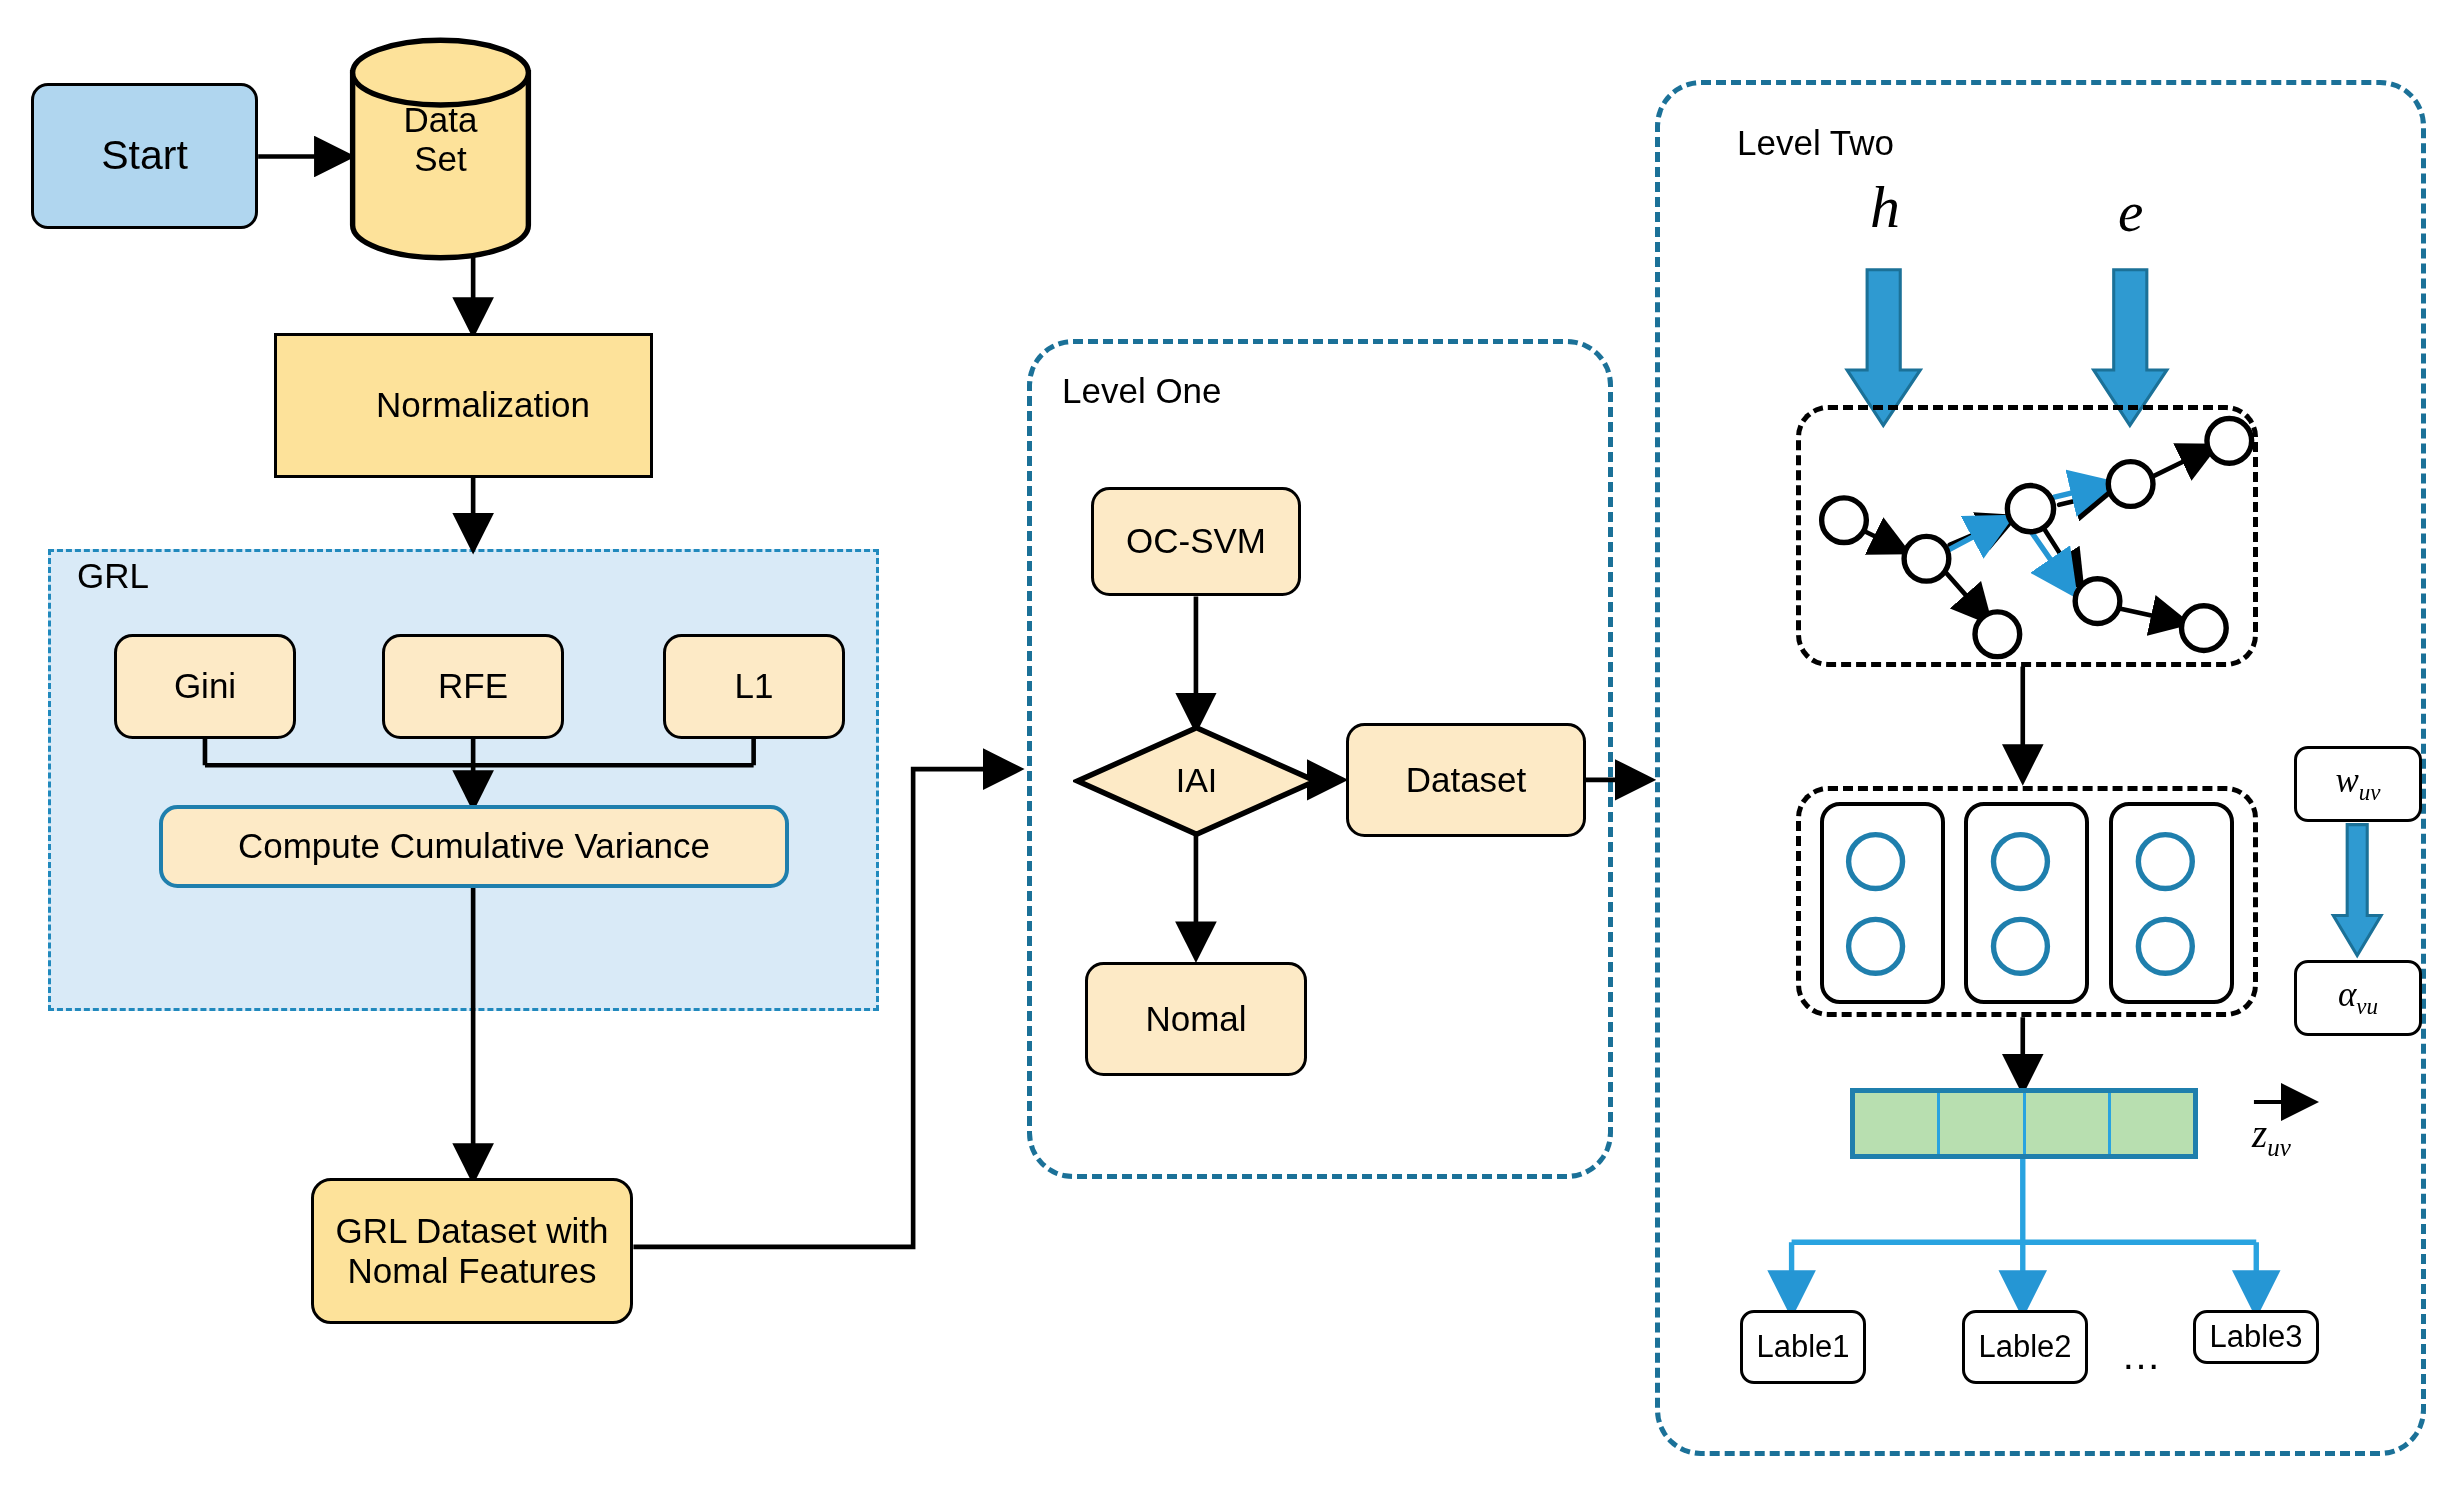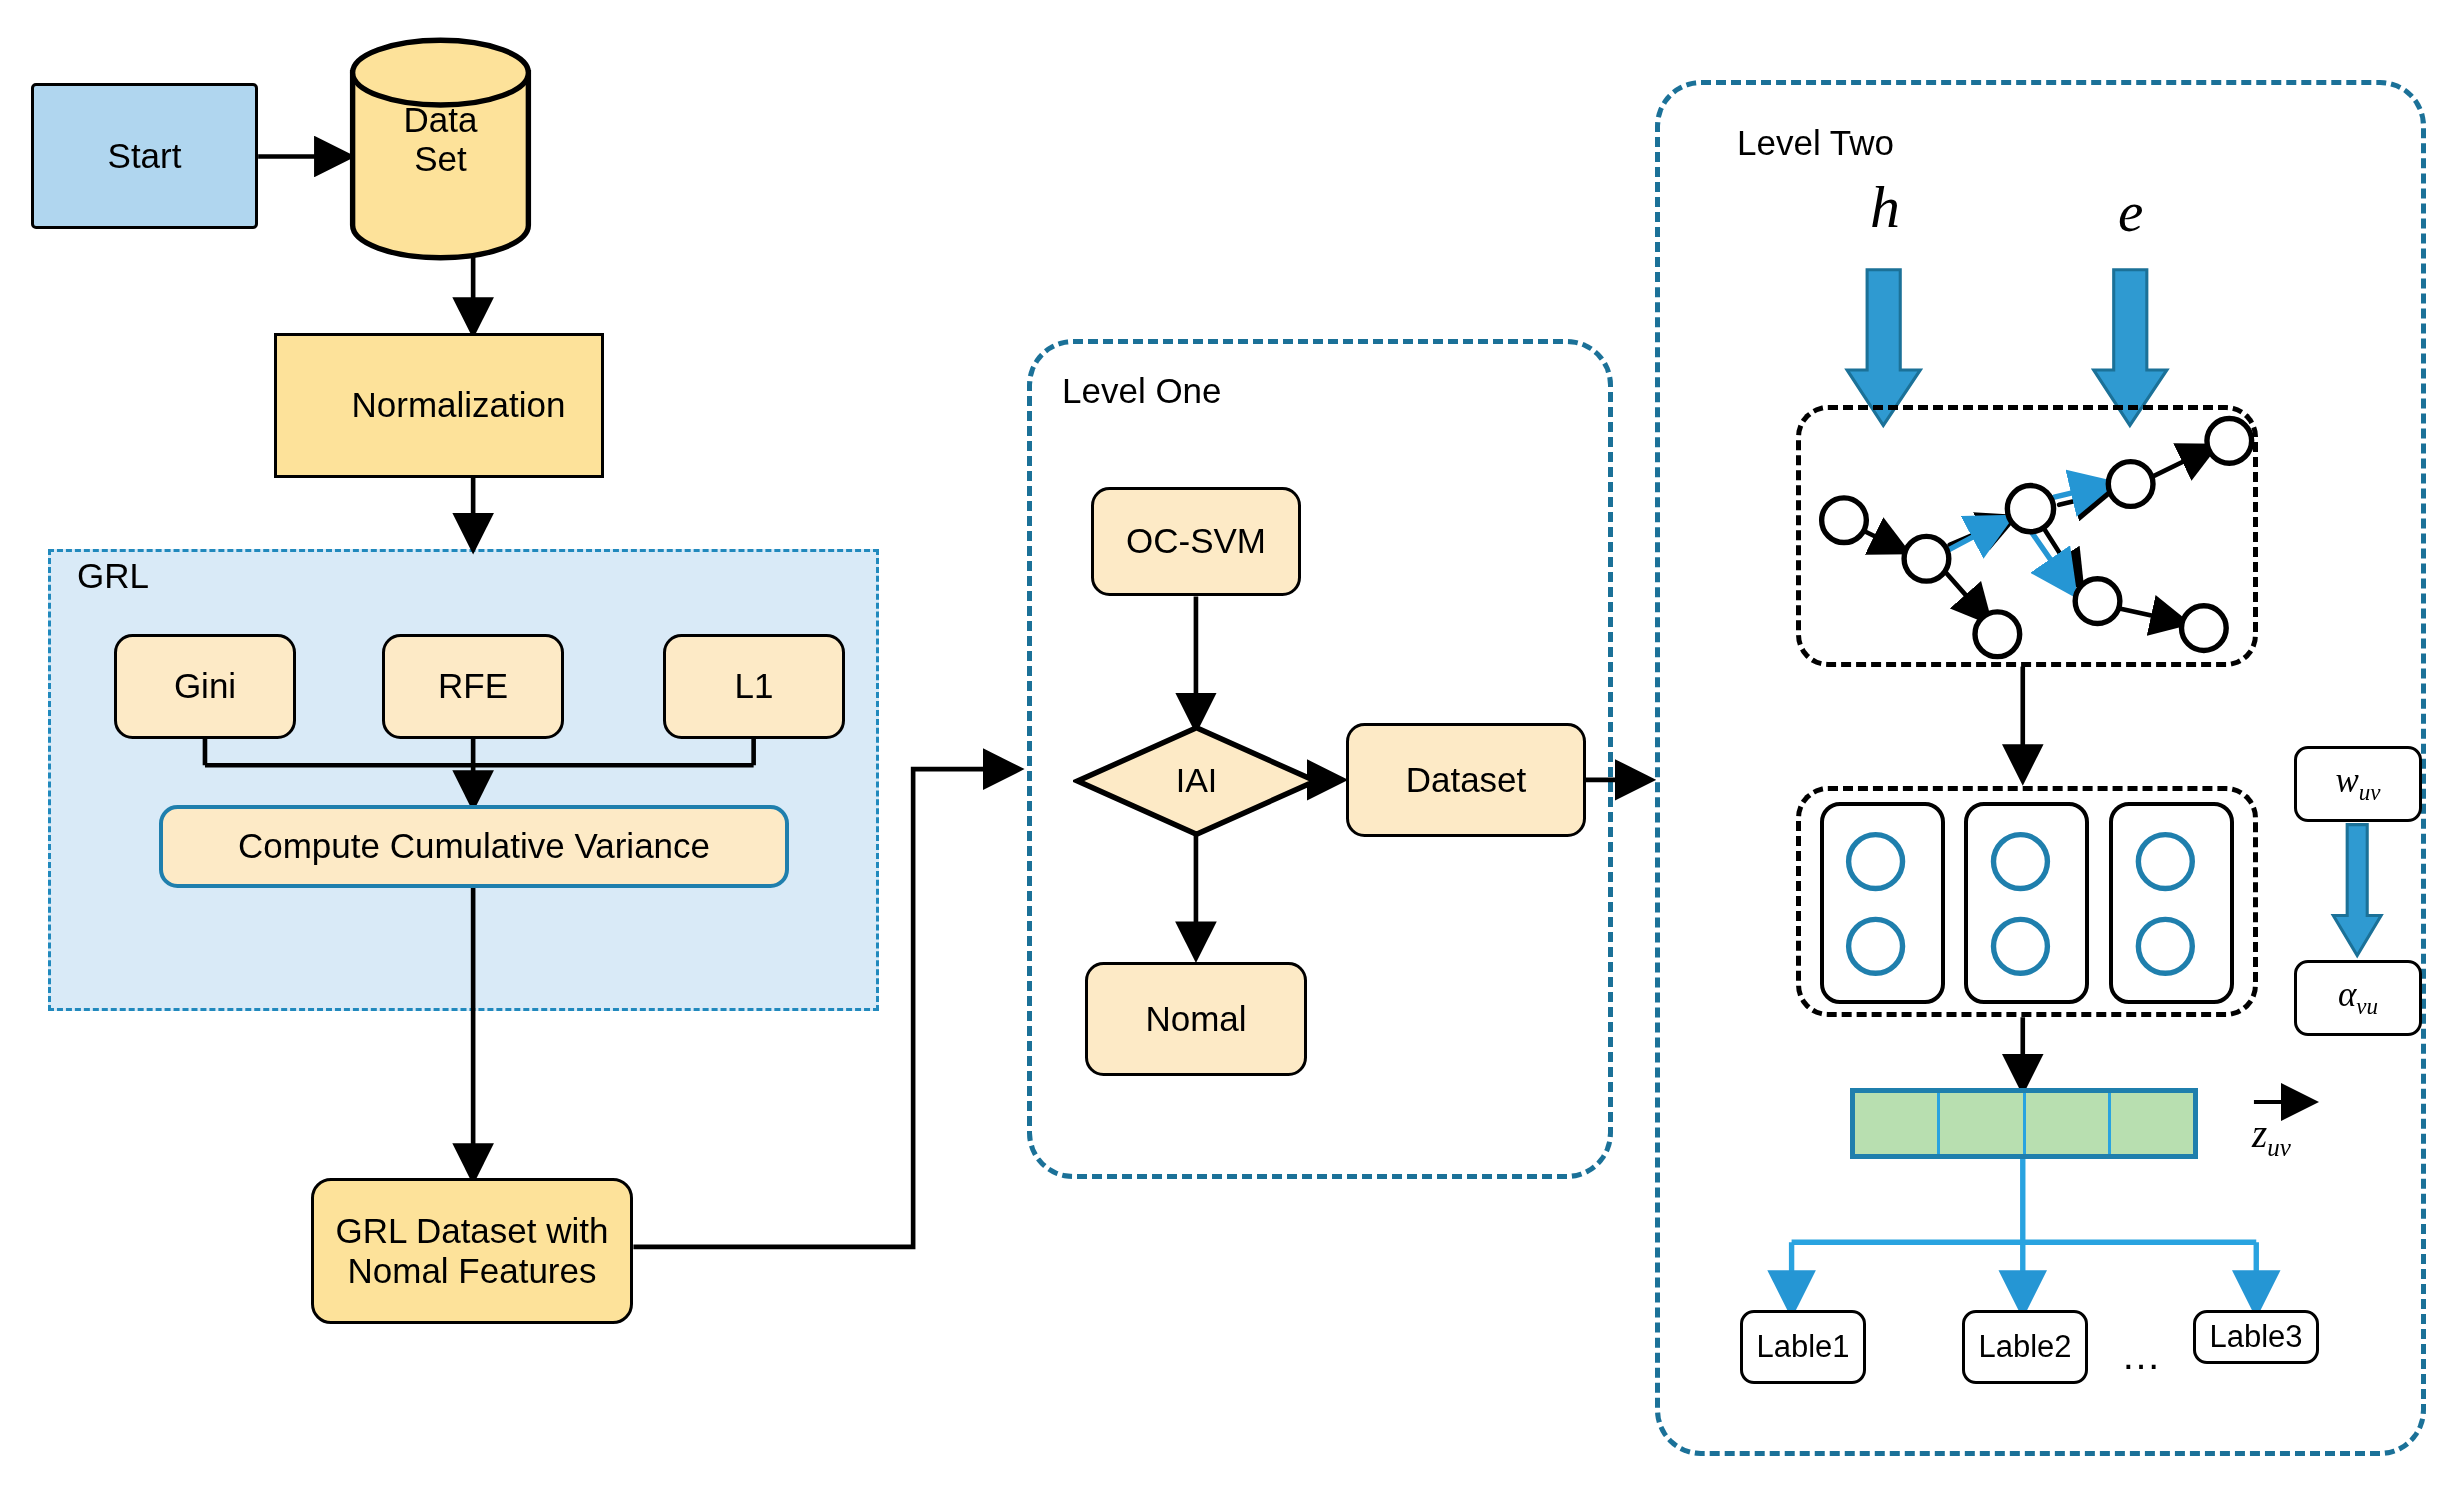--- a/index.html
+++ b/index.html
@@ -3,21 +3,21 @@
 <meta charset="utf-8">
 <style>
   html,body{margin:0;padding:0;background:#ffffff;}
   body{font-family:"Liberation Sans", sans-serif;}
   #stage{position:relative;width:2462px;height:1502px;background:#fff;overflow:hidden;}
   .abs{position:absolute;}
   svg.layer{position:absolute;left:0;top:0;width:2462px;height:1502px;overflow:visible;pointer-events:none;}
 
   .node{position:absolute;display:flex;align-items:center;justify-content:center;text-align:center;
         box-sizing:border-box;color:#000;line-height:1.15;}
-  .n-start{background:#b0d6ef;border:3.9px solid #000;border-radius:5px;font-size:35px;}
+  .n-start{background:#b0d6ef;border:3.9px solid #000;border-radius:17px;font-size:41px;}
   .n-yellow-strong{background:#fde29a;border:3.9px solid #000;font-size:35px;}
   .n-yellow-soft{background:#fdeac6;border:3.9px solid #000;border-radius:18.5px;font-size:35px;}
   .n-yellow-soft-blue{background:#fdeac6;border:4.6px solid #1f7fad;border-radius:18.5px;font-size:35px;}
   .n-white{background:#ffffff;border:3.9px solid #000;border-radius:14px;font-size:31px;}
   .n-plainbox{background:#ffffff;border:4.6px solid #000;border-radius:20px;}
 
   .panel-grl{position:absolute;background:#d9eaf7;border:3.9px dashed #2189bd;box-sizing:border-box;}
   .panel-dashblue{position:absolute;background:transparent;border:5.4px dashed #1b7198;border-radius:46px;box-sizing:border-box;}
   .panel-dashblack{position:absolute;background:transparent;border:5.4px dashed #000;border-radius:32px;box-sizing:border-box;}
 
@@ -134,21 +134,21 @@
   </svg>
   <div class="abs" style="left:348px;top:100px;width:185px;text-align:center;font-size:35px;line-height:1.12;">
     <div>Data</div>
     <div>Set</div>
   </div>
 
   <div class="node n-start" style="left:31px;top:83px;width:227px;height:146px;">
     <span>Start</span>
   </div>
 
-  <div class="node n-yellow-strong" style="left:274px;top:333px;width:330px;height:145px;padding-left:39px;">
+  <div class="node n-yellow-strong" style="left:274px;top:333px;width:379px;height:145px;padding-left:39px;">
     <span>Normalization</span>
   </div>
 
   <div class="node n-yellow-soft" style="left:114px;top:634px;width:182px;height:105px;">
     <span>Gini</span>
   </div>
   <div class="node n-yellow-soft" style="left:382px;top:634px;width:182px;height:105px;">
     <span>RFE</span>
   </div>
   <div class="node n-yellow-soft" style="left:663px;top:634px;width:182px;height:105px;">

